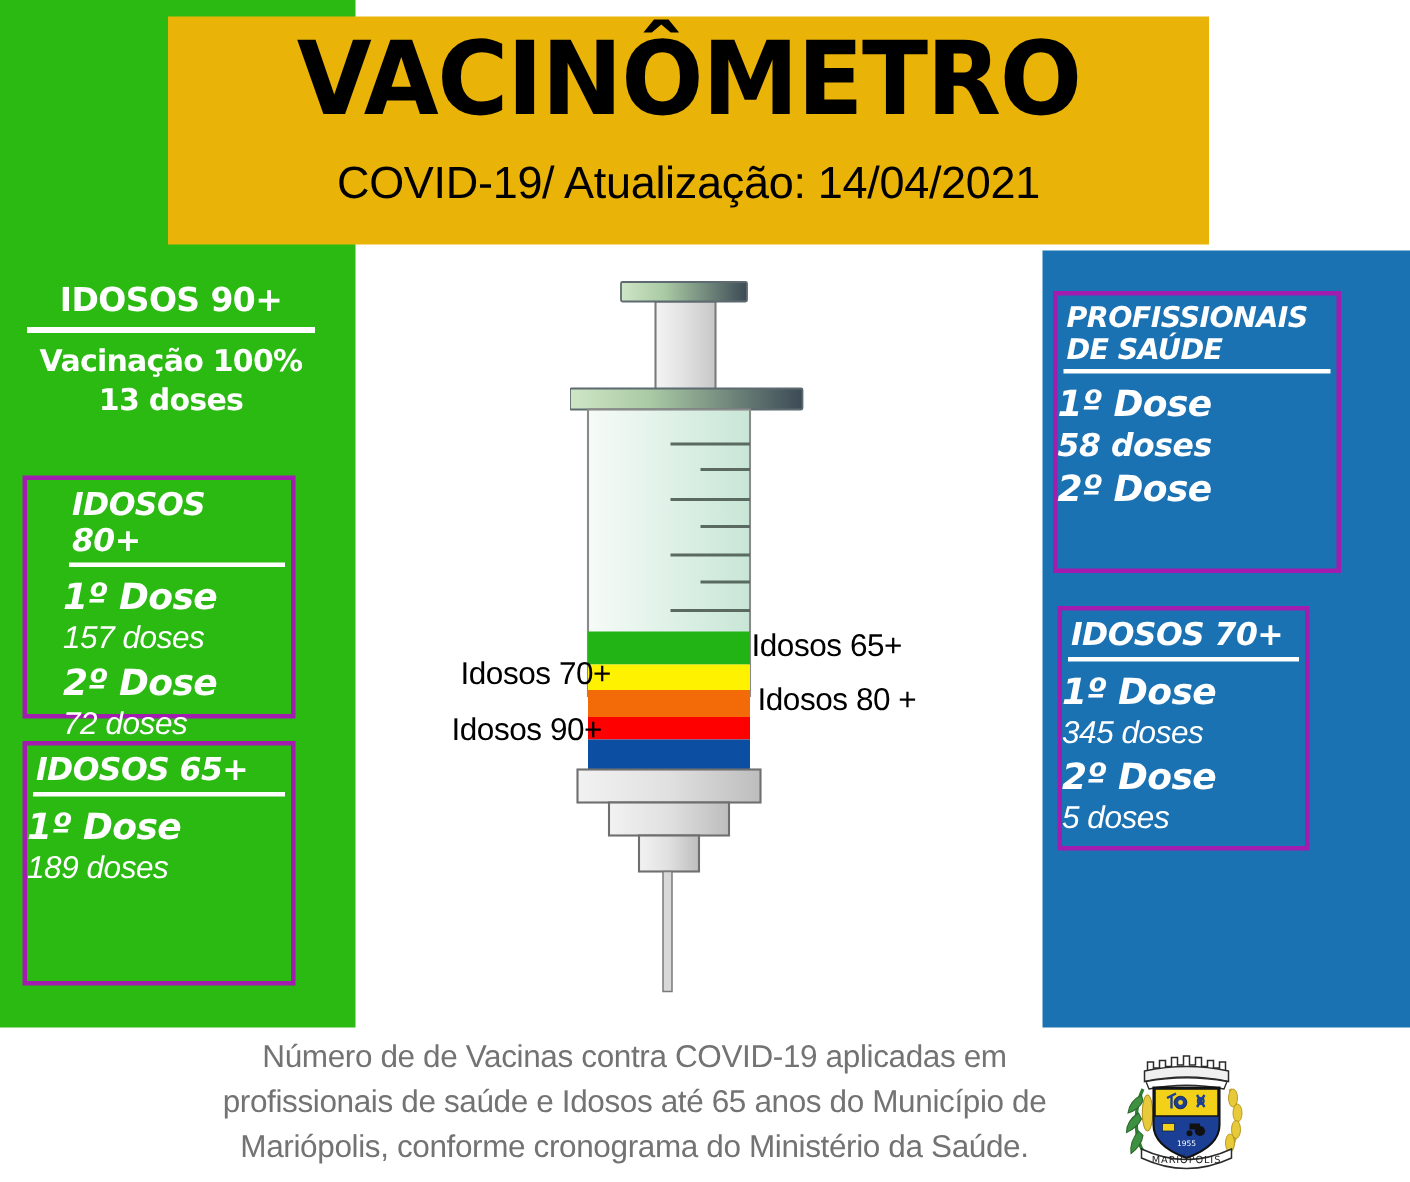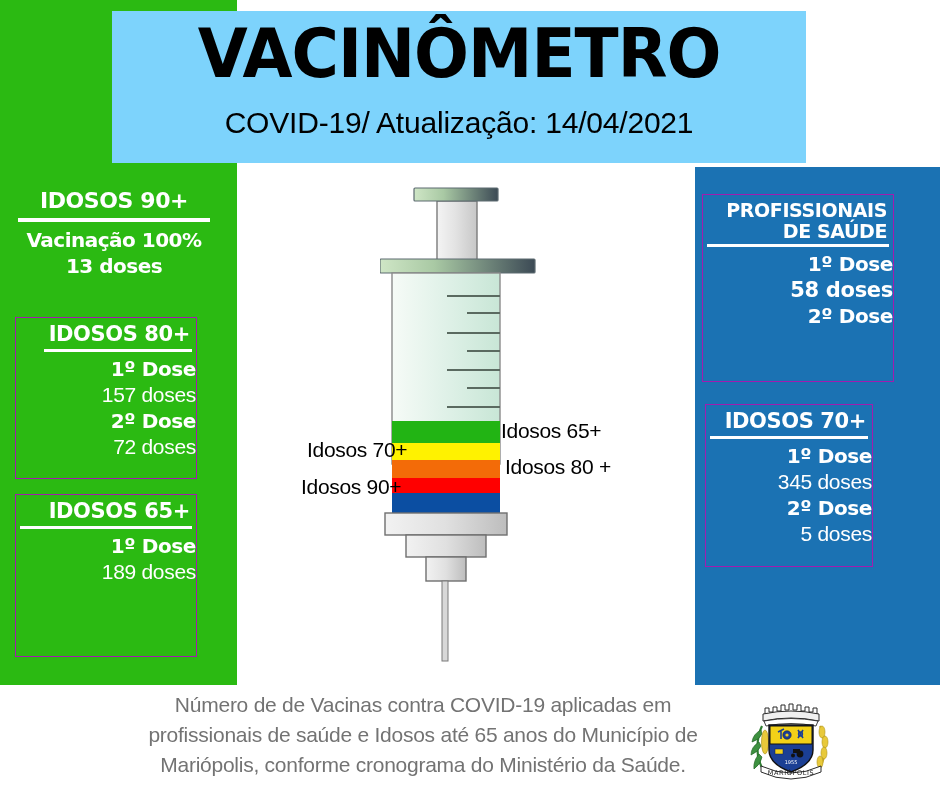--- a/index.html
+++ b/index.html
@@ -27,21 +27,21 @@
     left: 695px; top: 167px;
     width: 245px; height: 518px;
     background: var(--blue);
   }
 
   
   .header-box {
     position: absolute;
     left: 112px; top: 11px;
     width: 694px; height: 152px;
-    background: #7dd3fc;
+    background: #eab308;
     display: flex;
     flex-direction: column;
     align-items: center;
     justify-content: flex-start;
     padding-top: 8px;
     z-index: 6;
   }
   .title-main {
     font-family: "DejaVu Sans", sans-serif;
     font-weight: 700;
@@ -81,44 +81,45 @@
   .g90 .line {
     font-family: "DejaVu Sans", sans-serif;
     font-weight: 700;
     font-size: 20px;
     line-height: 1.28;
     letter-spacing: -0.5px;
   }
 
   .card {
     position: absolute;
-    border: 1px solid #a21caf;
+    border: 3px solid #a21caf;
     color: #fff;
-    text-align: right;
+    text-align: left;
     z-index: 5;
+    font-style: italic;
   }
   .card .cap {
     font-family: "DejaVu Sans", sans-serif;
     font-weight: 700;
     font-size: 21px;
     letter-spacing: -0.4px;
     padding: 4px 2px 3px 2px;
     border-bottom: 3px solid #fff;
     margin: 0 4px;
   }
   .card .cap.two {
     line-height: 1.08;
     font-size: 19px;
     padding-top: 5px;
   }
   .card .body { padding-top: 5px; }
   .card .dose {
     font-family: "DejaVu Sans", sans-serif;
     font-weight: 700;
-    font-size: 20px;
+    font-size: 24px;
     letter-spacing: -0.4px;
     line-height: 1.25;
   }
   .card .num {
     font-size: 21px;
     font-weight: 400;
     line-height: 1.28;
     letter-spacing: -0.3px;
   }
   .card .num.bold { font-weight: 700; font-family: "DejaVu Sans", sans-serif; }

